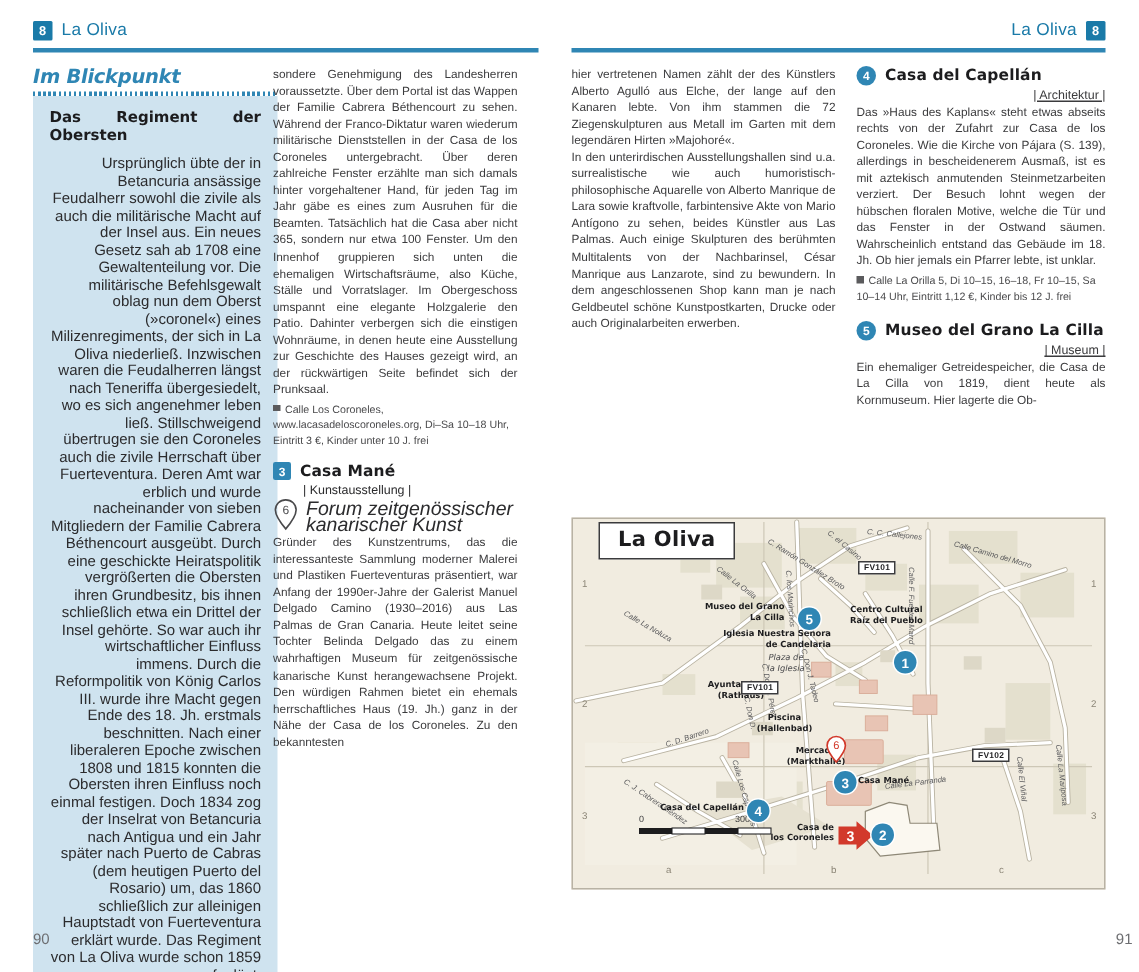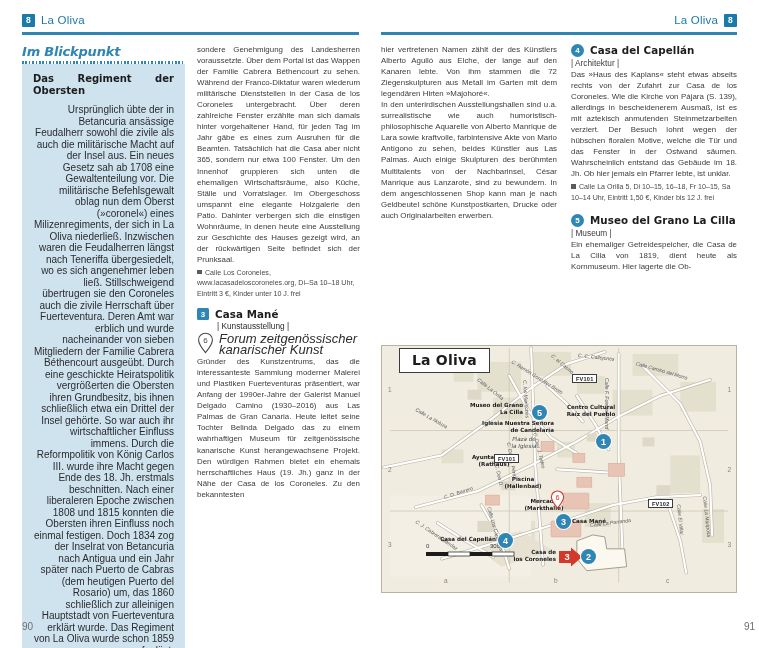--- a/index.html
+++ b/index.html
@@ -69,21 +69,21 @@
   .col {
     position: absolute;
     top: 44px;
     font-size: 7.9px;
     line-height: 11.05px;
     text-align: justify;
     color: #3b3b3d;
   }
   .col p { margin: 0; }
   .col1 { left: 22px;  width: 163px; top: 46px; }
-  .col2 { left: 197px; width: 163px; }
+  .col2 { left: 182px; width: 163px; }
   .col3 { left: 381px; width: 176px; }
   .col4 { left: 571px; width: 166px; }
 
   
   .feature-kicker {
     font-family: "DejaVu Sans", sans-serif;
     font-style: italic;
     font-weight: bold;
     font-size: 13px;
     color: #2f86b4;
@@ -158,23 +158,24 @@
     flex: none;
   }
   .poi-sub-left {
     font-size: 8.3px;
     color: #2b2b2d;
     line-height: 11px;
     text-align: left;
     padding-left: 20px;
   }
   .subhead-center {
-    text-align: left;
+    text-align: right;
     font-size: 8.3px;
     line-height: 11px;
+    text-decoration: underline;
   }
 
   
   .pin-row {
     display: flex;
     align-items: flex-start;
     gap: 5px;
     margin-bottom: 1px;
   }
   .pin {
@@ -362,21 +363,21 @@
   </div>
 
   <div class="col col4">
     <div class="poi" style="margin-top:0">
       <div class="poi-head">
         <span class="badge-circle">4</span>
         <span class="poi-title">Casa del Capellán</span>
       </div>
       <div class="subhead-center">| Architektur |</div>
       <p>Das »Haus des Kaplans« steht etwas abseits rechts von der Zufahrt zur Casa de los Coroneles. Wie die Kirche von Pájara (S. 139), allerdings in bescheidenerem Ausmaß, ist es mit aztekisch anmutenden Steinmetzarbeiten verziert. Der Besuch lohnt wegen der hübschen floralen Motive, welche die Tür und das Fenster in der Ostwand säumen. Wahrscheinlich entstand das Gebäude im 18. Jh. Ob hier jemals ein Pfarrer lebte, ist unklar.</p>
-      <div class="info"><span class="sq"></span><span>Calle La Orilla 5, Di 10–15, 16–18, Fr 10–15, Sa 10–14 Uhr, Eintritt 1,50 €, Kinder bis 12 J. frei</span></div>
+      <div class="info"><span class="sq"></span><span>Calle La Orilla 5, Di 10–15, 16–18, Fr 10–15, Sa 10–14 Uhr, Eintritt 1,12 €, Kinder bis 12 J. frei</span></div>
     </div>
 
     <div class="poi" style="margin-top:11px">
       <div class="poi-head">
         <span class="badge-circle">5</span>
         <span class="poi-title">Museo del Grano La Cilla</span>
       </div>
       <div class="subhead-center">| Museum |</div>
       <p>Ein ehemaliger Getreidespeicher, die Casa de La Cilla von 1819, dient heute als Kornmuseum. Hier lagerte die Ob-</p>
     </div>

